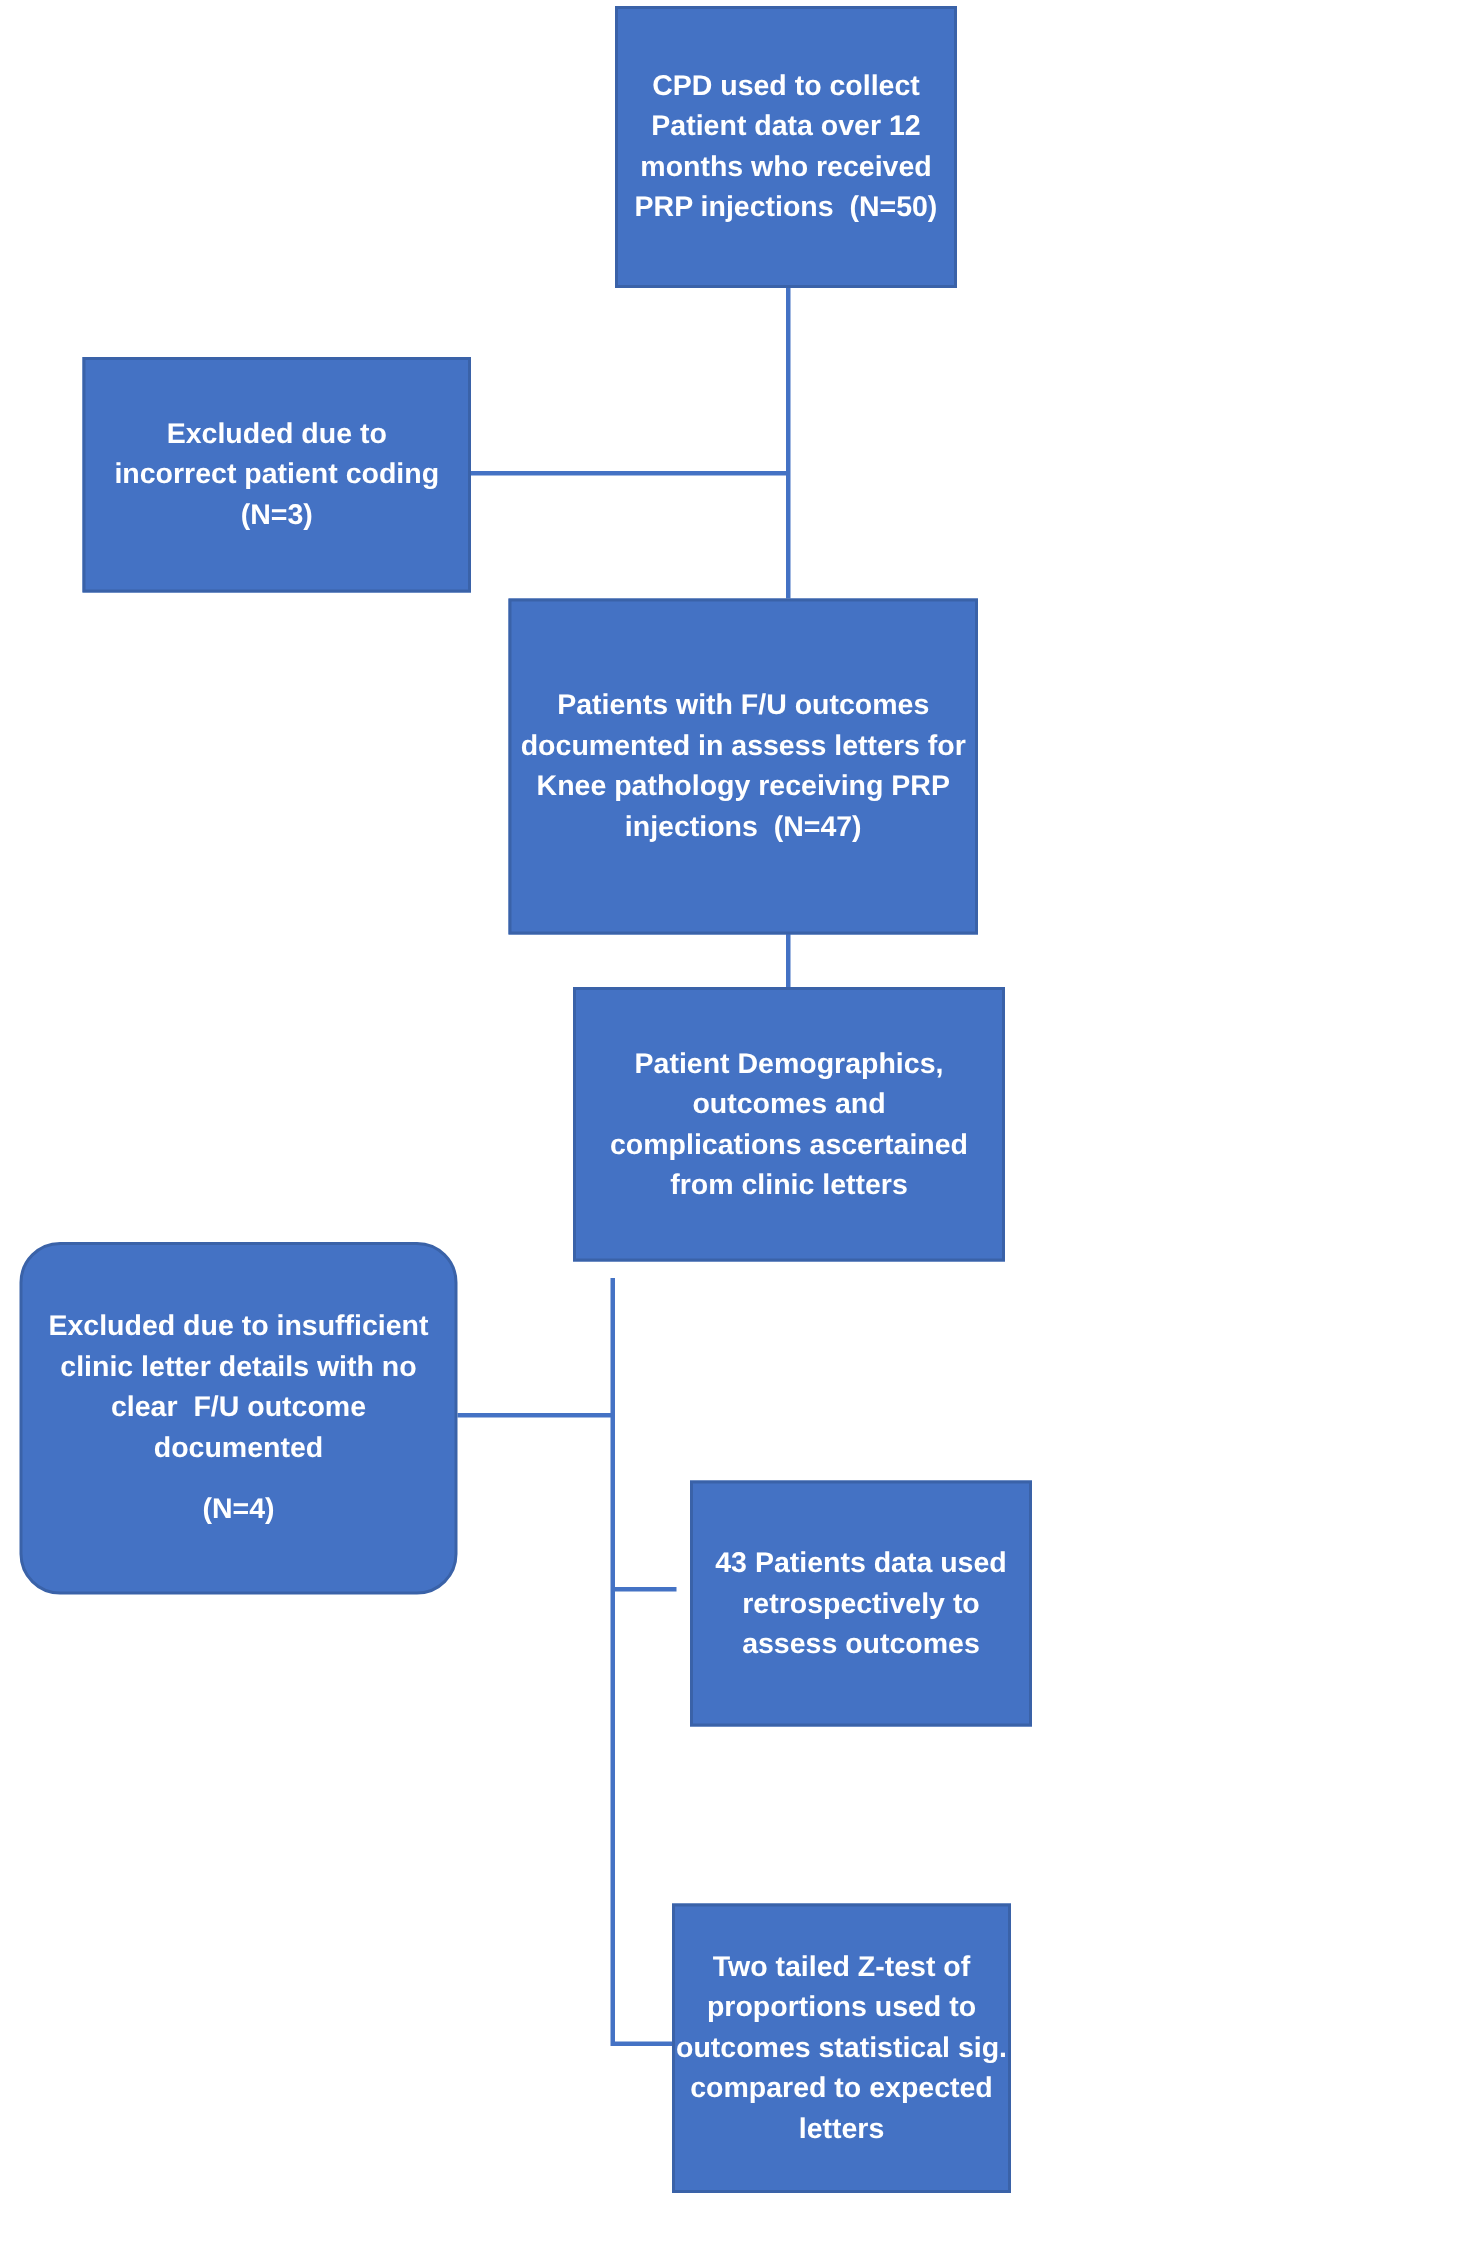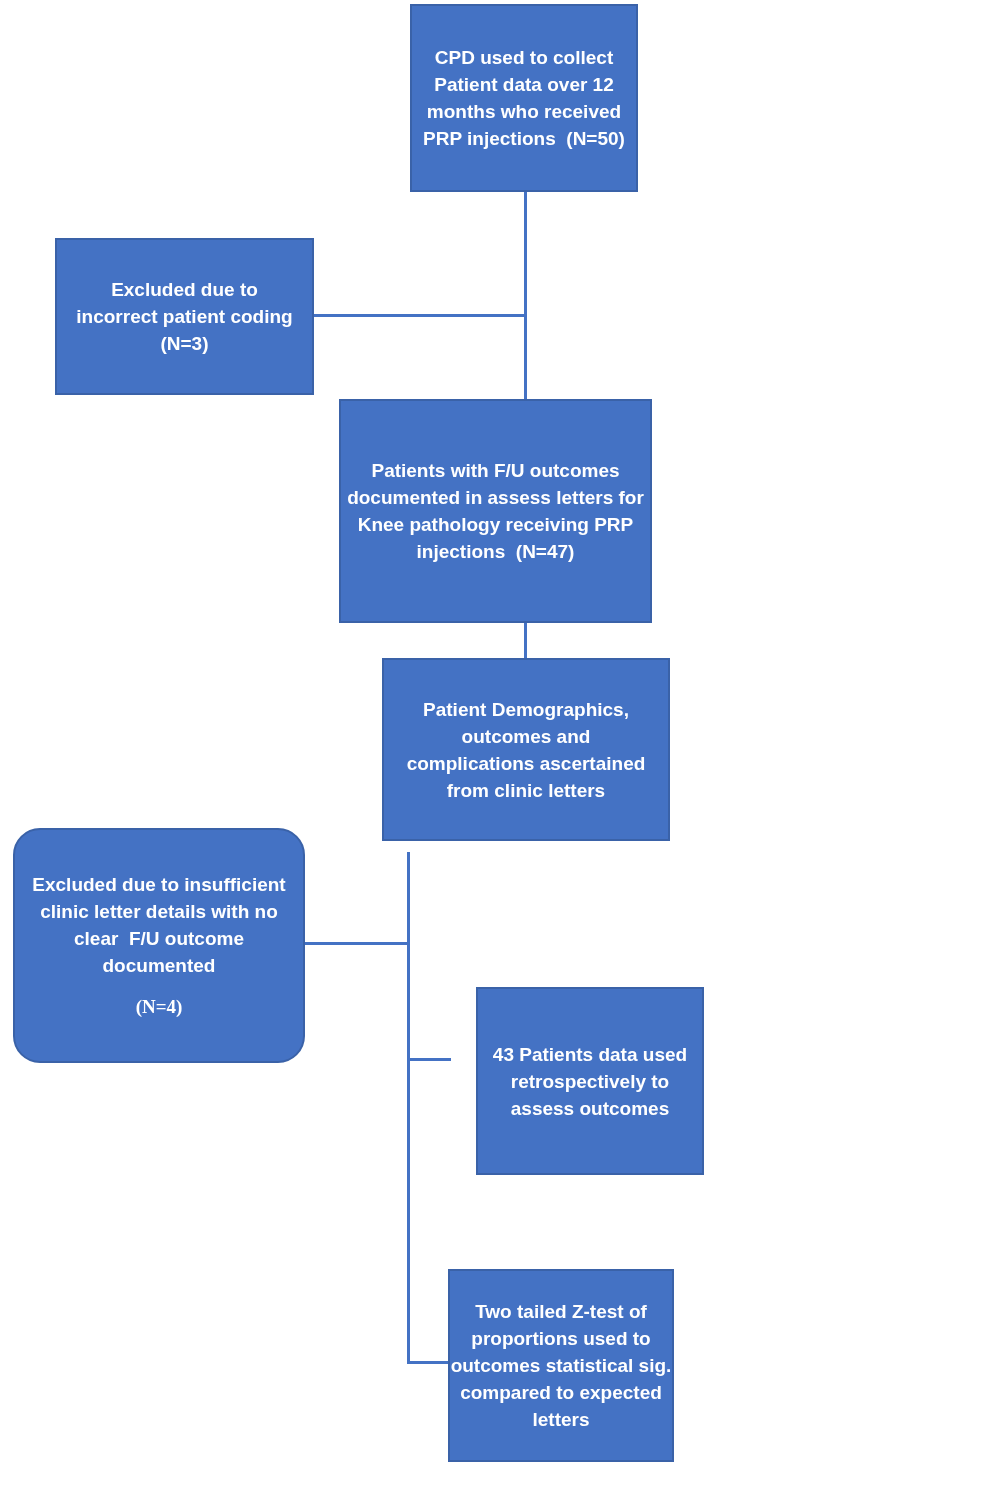--- a/index.html
+++ b/index.html
@@ -24,32 +24,32 @@
     flex-direction: column;
     justify-content: center;
     align-items: center;
     color: #ffffff;
     font-weight: bold;
     font-size: 19px;
     line-height: 27px;
     text-align: center;
   }
   .line { white-space: pre; }
-  .n-label { margin-top: 14px; white-space: pre; font-family: Liberation Serif, serif; }
+  .n-label { margin-top: 14px; white-space: pre; }
   .connector {
     position: absolute;
     background: #4472C4;
   }
   
   #box-collected        { left: 410px; top: 4px;    width: 228px; height: 188px; }
   #box-excluded-coding  { left: 13px;  top: 238px;  width: 259px; height: 157px; margin-left: 42px; }
   #box-fu-outcomes      { left: 339px; top: 399px;  width: 313px; height: 224px; }
   #box-demographics     { left: 382px; top: 658px;  width: 288px; height: 183px; }
   #box-excluded-letters { left: 13px;  top: 828px;  width: 292px; height: 235px; border-radius: 27px; }
-  #box-retrospective    { left: 476px; top: 987px;  width: 228px; height: 188px; }
+  #box-retrospective    { left: 460px; top: 987px;  width: 228px; height: 164px; }
   #box-ztest            { left: 448px; top: 1269px; width: 226px; height: 193px; }
   
   #conn-v1 { left: 524px; top: 192px;  width: 3px;   height: 207px; }
   #conn-h1 { left: 272px; top: 314px;  width: 254px; height: 3px; }
   #conn-v2 { left: 524px; top: 622px;  width: 3px;   height: 37px; }
   #conn-v3 { left: 407px; top: 852px;  width: 3px;   height: 512px; }
   #conn-h2 { left: 305px; top: 942px;  width: 103px; height: 3px; }
   #conn-h3 { left: 409px; top: 1058px; width: 42px;  height: 3px; }
   #conn-h4 { left: 409px; top: 1361px; width: 40px;  height: 3px; }
 </style>

